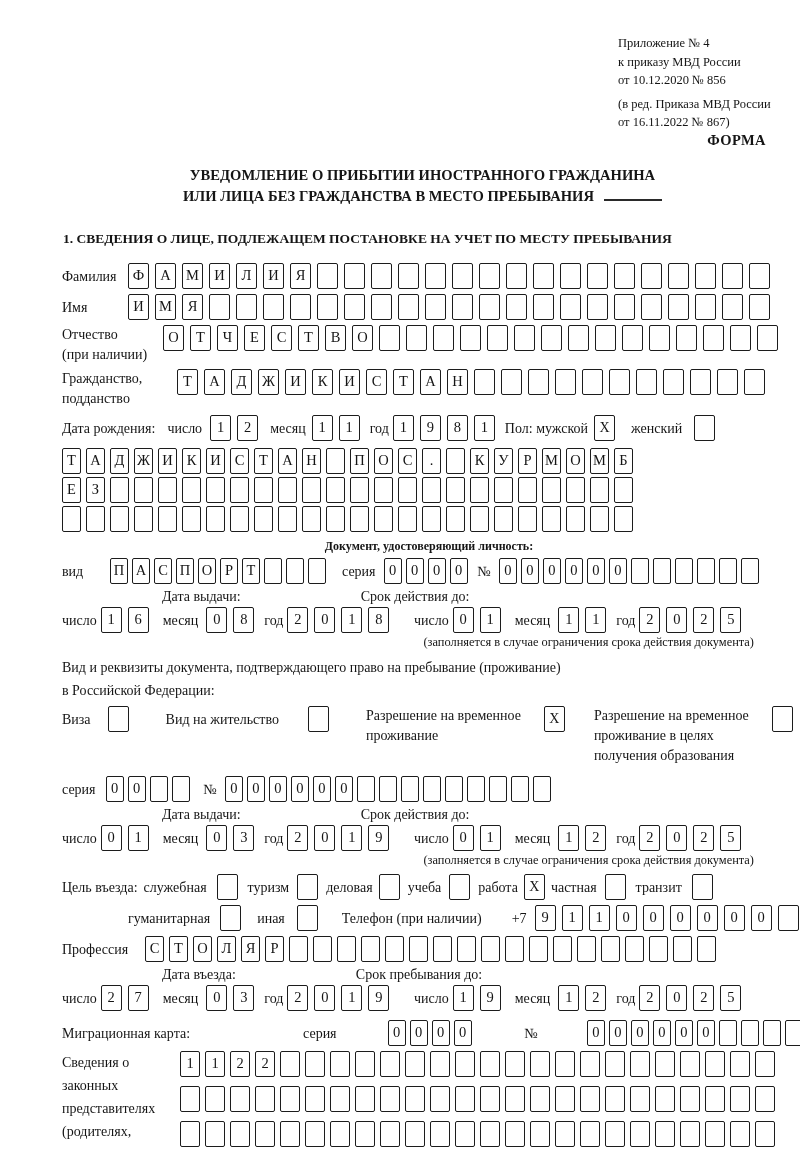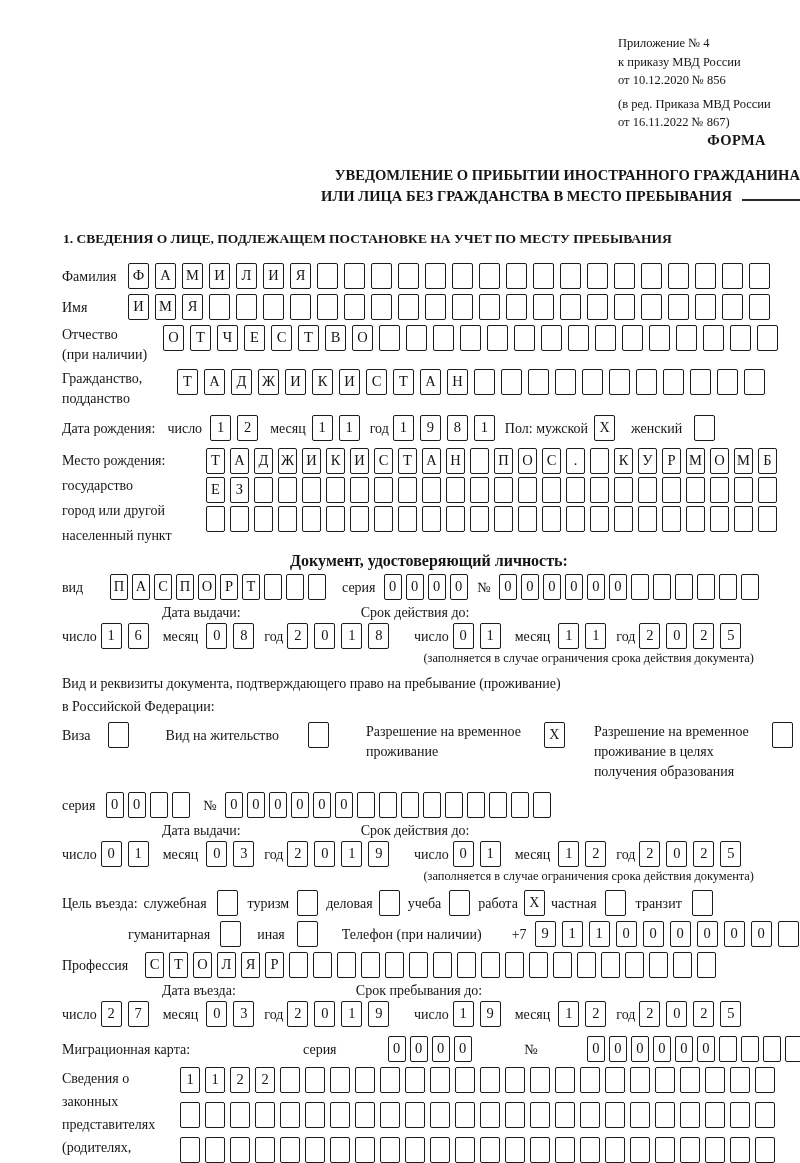--- a/index.html
+++ b/index.html
@@ -2,21 +2,21 @@
 <html><head>
 <meta charset="utf-8">
 <style>
   html,body{margin:0;padding:0;background:#e8e8e8;}
   .page{width:800px;height:1163px;background:#ffffff;color:#151515;margin:0 auto;position:relative;
         font-family:"Liberation Serif","DejaVu Serif",serif;box-sizing:border-box;padding-top:34px;overflow:hidden;}
   
   .appendix{margin-left:618px;font-size:12.5px;line-height:18.5px;}
   .appendix .rev{margin-top:5px;}
   .formword{font-weight:700;font-size:14.5px;text-align:right;padding-right:34px;letter-spacing:.4px;}
-  .title{margin-top:16px;text-align:right;font-weight:700;font-size:14.6px;line-height:21px;padding-left:45px;}
+  .title{margin-top:16px;text-align:center;font-weight:700;font-size:14.6px;line-height:21px;padding-left:45px;}
   .blank{display:inline-block;width:58px;border-bottom:2px solid #2a2a2a;height:13px;margin-left:10px;}
   .sec{margin:24px 0 0 63px;font-weight:700;font-size:13.5px;white-space:nowrap;}
   
   .form{margin:16px 0 0 62px;width:734px;font-size:14px;}
   .row{display:flex;align-items:flex-start;margin-bottom:4px;}
   .lab{line-height:27px;flex:none;white-space:nowrap;}
   .lab2{line-height:20px;flex:none;white-space:nowrap;}
   .cells{display:flex;flex:none;}
   .cell{box-sizing:border-box;flex:none;width:21px;height:26px;border:1.8px solid #1c1c1c;border-radius:2px;
         margin-right:6px;display:flex;align-items:center;justify-content:center;font-size:14.5px;background:#fff;}
@@ -24,21 +24,21 @@
   .p24 .cell{width:19px;margin-right:5px;}
   .p25 .cell{width:20px;margin-right:5px;}
   .cb{box-sizing:border-box;flex:none;width:21px;height:26px;border:1.8px solid #1c1c1c;border-radius:2px;
       display:flex;align-items:center;justify-content:center;font-size:14px;background:#fff;}
   .stack{flex:none;}
   .stack > .cells{margin-bottom:3px;}
   .stack.loose > .cells{margin-bottom:9px;}
   .w48{width:48px}.w66{width:66px}.w83{width:83px}.w101{width:101px}.w115{width:115px}.w118{width:118px}.w144{width:144px}
   .ml4{margin-left:4px}.ml6{margin-left:6px}.ml8{margin-left:8px}.ml10{margin-left:10px}.ml12{margin-left:12px}
   .ml16{margin-left:16px}.ml24{margin-left:24px}.ml30{margin-left:30px}.ml66{margin-left:66px}
-  .heading-c{text-align:center;font-weight:700;font-size:16px;margin:2px 0 4px 0;}
+  .heading-c{text-align:center;font-weight:700;font-size:12px;margin:2px 0 4px 0;}
   .dheads{display:flex;font-size:14px;margin:4px 0 2px 0;}
   .dh1{margin-left:100px;}
   .dh2{margin-left:120px;}
   .drow{display:flex;}
   .dleft{display:flex;flex:none;width:352px;}
   .dgroup{display:flex;}
   .note{font-size:12.4px;text-align:right;padding-right:42px;margin:1px 0 6px 0;}
   .intro{font-size:14px;line-height:23px;}
   .vrow{margin-top:4px;margin-bottom:2px;gap:13px;}
   .vlines{text-align:left;line-height:20px;flex:none;}
@@ -213,26 +213,20 @@
           <span class="cell">8</span>
           <span class="cell">1</span>
         </div>
       <span class="lab ml4">Пол: мужской</span>
       <span class="cb ml6">X</span>
       <span class="lab ml16">женский</span>
       <span class="cb ml12"></span>
     </div>
 
     <div class="row" style="margin-top:6px;">
-      <div class="lab2 w144" style="line-height:25px;">
-          <div>Место рождения:</div>
-          <div>государство</div>
-          <div>город или другой</div>
-          <div>населенный пункт</div>
-        </div>
       <div class="stack">
         <div class="p24 cells">
             <span class="cell">Т</span>
             <span class="cell">А</span>
             <span class="cell">Д</span>
             <span class="cell">Ж</span>
             <span class="cell">И</span>
             <span class="cell">К</span>
             <span class="cell">И</span>
             <span class="cell">С</span>

